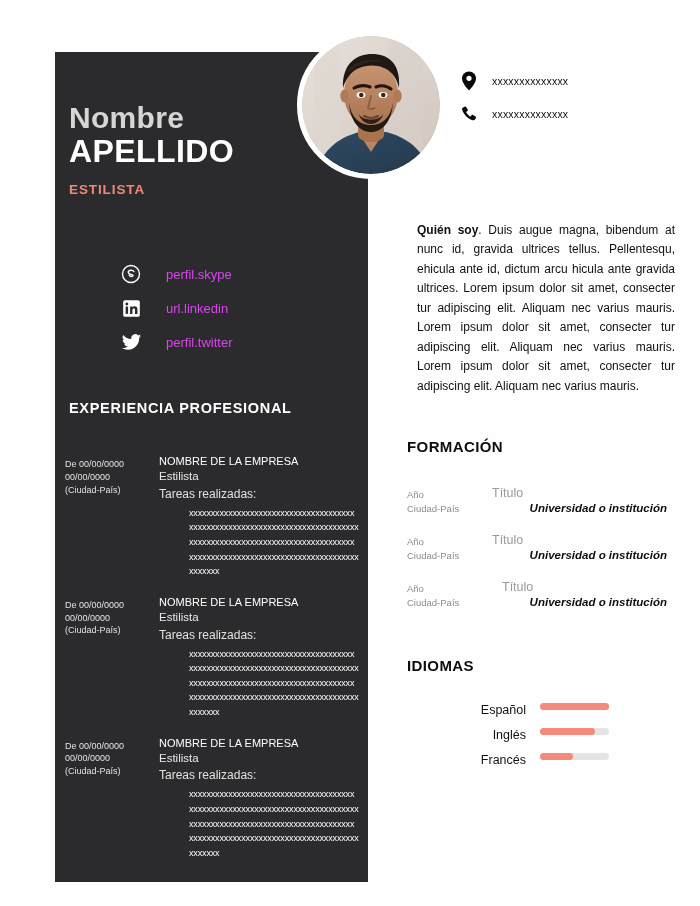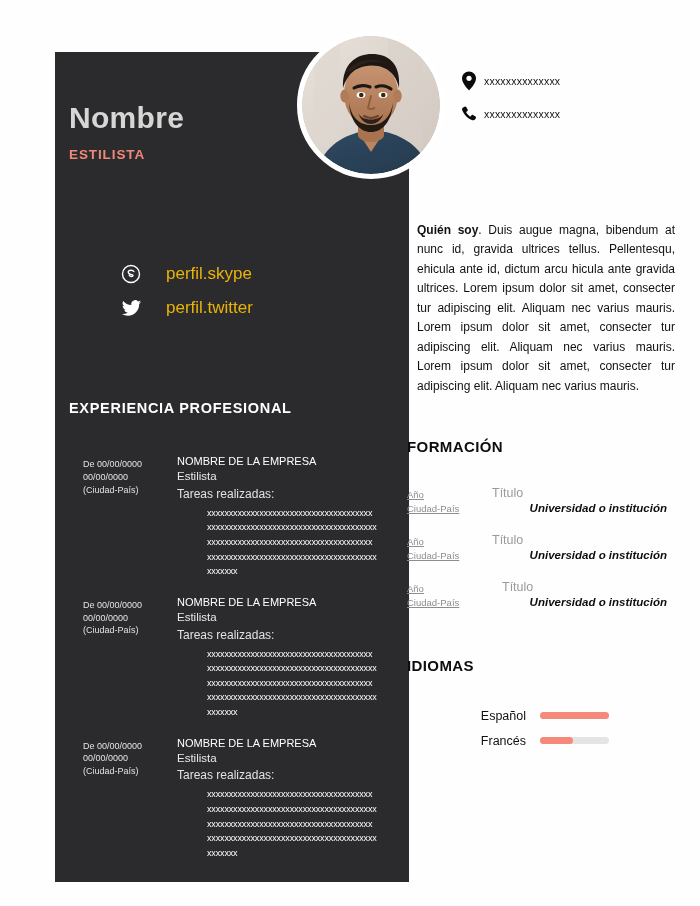--- a/index.html
+++ b/index.html
@@ -72,37 +72,37 @@
     height: 22px;
     flex: 0 0 22px;
     display: flex;
     align-items: center;
     justify-content: center;
     color: #ffffff;
   }
   .social-icon svg { display: block; }
   .social-text {
     margin-left: 24px;
-    font-size: 17px;
-    color: #eab308;
+    font-size: 13px;
+    color: #d946ef;
   }
 
   
   #experience-heading {
     position: absolute;
     left: 14px;
     top: 348px;
     font-size: 14.5px;
     font-weight: bold;
     color: #f08878;
     letter-spacing: 0.7px;
   }
   #experience-list {
     position: absolute;
-    left: 28px;
+    left: 10px;
     top: 403px;
     width: 300px;
   }
   .job {
     display: flex;
     margin-bottom: 17px;
   }
   .job-dates {
     flex: 0 0 90px;
     font-size: 9px;
@@ -156,21 +156,21 @@
   .contact-icon {
     width: 22px;
     flex: 0 0 22px;
     display: flex;
     align-items: center;
     justify-content: center;
     color: #0a0a0a;
   }
   .contact-icon svg { display: block; }
   .contact-text {
-    margin-left: 4px;
+    margin-left: 12px;
     font-size: 10.5px;
     color: #111111;
     letter-spacing: 0.2px;
   }
 
   
   #about-text {
     position: absolute;
     left: 417px;
     top: 221px;
@@ -203,21 +203,20 @@
   .edu-entry {
     display: flex;
     margin-bottom: 16px;
   }
   .edu-left {
     flex: 0 0 85px;
     font-size: 9.5px;
     color: #8d8d8d;
     line-height: 1.52;
     padding-top: 2px;
-    text-decoration: underline;
   }
   .edu-right { flex: 1 1 auto; }
   .edu-title {
     font-size: 12.5px;
     color: #9a9a9a;
     line-height: 1.22;
   }
   .edu-school {
     font-size: 11.5px;
     font-weight: bold;
@@ -230,21 +229,20 @@
 
   
   #language-list {
     position: absolute;
     left: 404px;
     top: 703px;
     width: 265px;
   }
   .lang-row {
     display: flex;
-    align-items: center;
     height: 25px;
   }
   .lang-label {
     flex: 0 0 122px;
     text-align: right;
     padding-right: 14px;
     font-size: 12.5px;
     color: #111111;
   }
   .lang-track {
@@ -283,39 +281,51 @@
     border-radius: 50%;
     overflow: hidden;
     position: relative;
     background: #cfc7bf;
   }
   #photo-inner svg { display: block; }
 </style>
 </head>
 <body>
 
-<div id="dark-panel" style="background: rgb(43, 43, 45); padding-left: 41px;">
+<div id="dark-panel" style="background: rgb(43, 43, 45);">
 
   <div id="name-block">
     <div id="first-name">Nombre</div>
+    <div id="last-name">APELLIDO</div>
     <div id="job-title" style="color: rgb(240, 136, 120);">ESTILISTA</div>
   </div>
 
   <div id="social-list">
 
     <div class="social-row">
       <span class="social-icon">
         <svg width="20" height="20" viewBox="0 0 24 24">
           <circle cx="12" cy="12" r="10.2" fill="none" stroke="#ffffff" stroke-width="1.7"></circle>
           <path d="M15.4 9.0c-0.5-1.0-1.8-1.6-3.3-1.6-2.0 0-3.4 1.0-3.4 2.5 0 1.5 1.2 2.1 2.9 2.5l1.3 0.3c1.0 0.24 1.5 0.55 1.5 1.1 0 0.7-0.75 1.15-1.9 1.15-1.3 0-2.1-0.5-2.6-1.45" fill="none" stroke="#ffffff" stroke-width="1.7" stroke-linecap="round"></path>
         </svg>
       </span>
       <span class="social-text">perfil.skype</span>
     </div>
 
+    <div class="social-row">
+      <span class="social-icon">
+        <svg width="19" height="19" viewBox="0 0 24 24">
+          <rect x="1.5" y="1.5" width="21" height="21" rx="2.4" fill="#ffffff"></rect>
+          <rect x="4.6" y="9.5" width="3.1" height="9.3" fill="#2b2b2d"></rect>
+          <circle cx="6.15" cy="6.3" r="1.85" fill="#2b2b2d"></circle>
+          <path d="M10.2 18.8v-9.3h3v1.3c0.55-0.95 1.6-1.5 2.85-1.5 2.1 0 3.45 1.35 3.45 3.9v5.6h-3.1v-5.0c0-1.3-0.6-1.95-1.6-1.95-1.05 0-1.6 0.7-1.6 1.95v5.0z" fill="#2b2b2d"></path>
+        </svg>
+      </span>
+      <span class="social-text">url.linkedin</span>
+    </div>
 
     <div class="social-row">
       <span class="social-icon">
         <svg width="21" height="21" viewBox="0 0 24 24">
           <path d="M23 4.6a9 9 0 0 1-2.6 0.72 4.5 4.5 0 0 0 2-2.5 9 9 0 0 1-2.87 1.1 4.51 4.51 0 0 0-7.68 4.11A12.8 12.8 0 0 1 2.6 3.3a4.5 4.5 0 0 0 1.4 6.02 4.47 4.47 0 0 1-2.05-0.56v0.06a4.51 4.51 0 0 0 3.62 4.42 4.5 4.5 0 0 1-2.04 0.08 4.52 4.52 0 0 0 4.22 3.13A9.06 9.06 0 0 1 1 18.3a12.77 12.77 0 0 0 6.92 2.03c8.3 0 12.84-6.88 12.84-12.85l-0.02-0.58A9.15 9.15 0 0 0 23 4.6z" fill="#ffffff"></path>
         </svg>
       </span>
       <span class="social-text">perfil.twitter</span>
     </div>
 
@@ -509,20 +519,26 @@
 
 <div id="language-list">
 
   <div class="lang-row">
     <span class="lang-label">Español</span>
     <span class="lang-track" style="background: rgb(228, 228, 228);">
       <span class="lang-fill" style="width: 100%; background: rgb(245, 137, 122);"></span>
     </span>
   </div>
 
+  <div class="lang-row">
+    <span class="lang-label">Inglés</span>
+    <span class="lang-track" style="background: rgb(228, 228, 228);">
+      <span class="lang-fill" style="width: 80%; background: rgb(245, 137, 122);"></span>
+    </span>
+  </div>
 
   <div class="lang-row">
     <span class="lang-label">Francés</span>
     <span class="lang-track" style="background: rgb(228, 228, 228);">
       <span class="lang-fill" style="width: 48%; background: rgb(245, 137, 122);"></span>
     </span>
   </div>
 
 </div>
 

